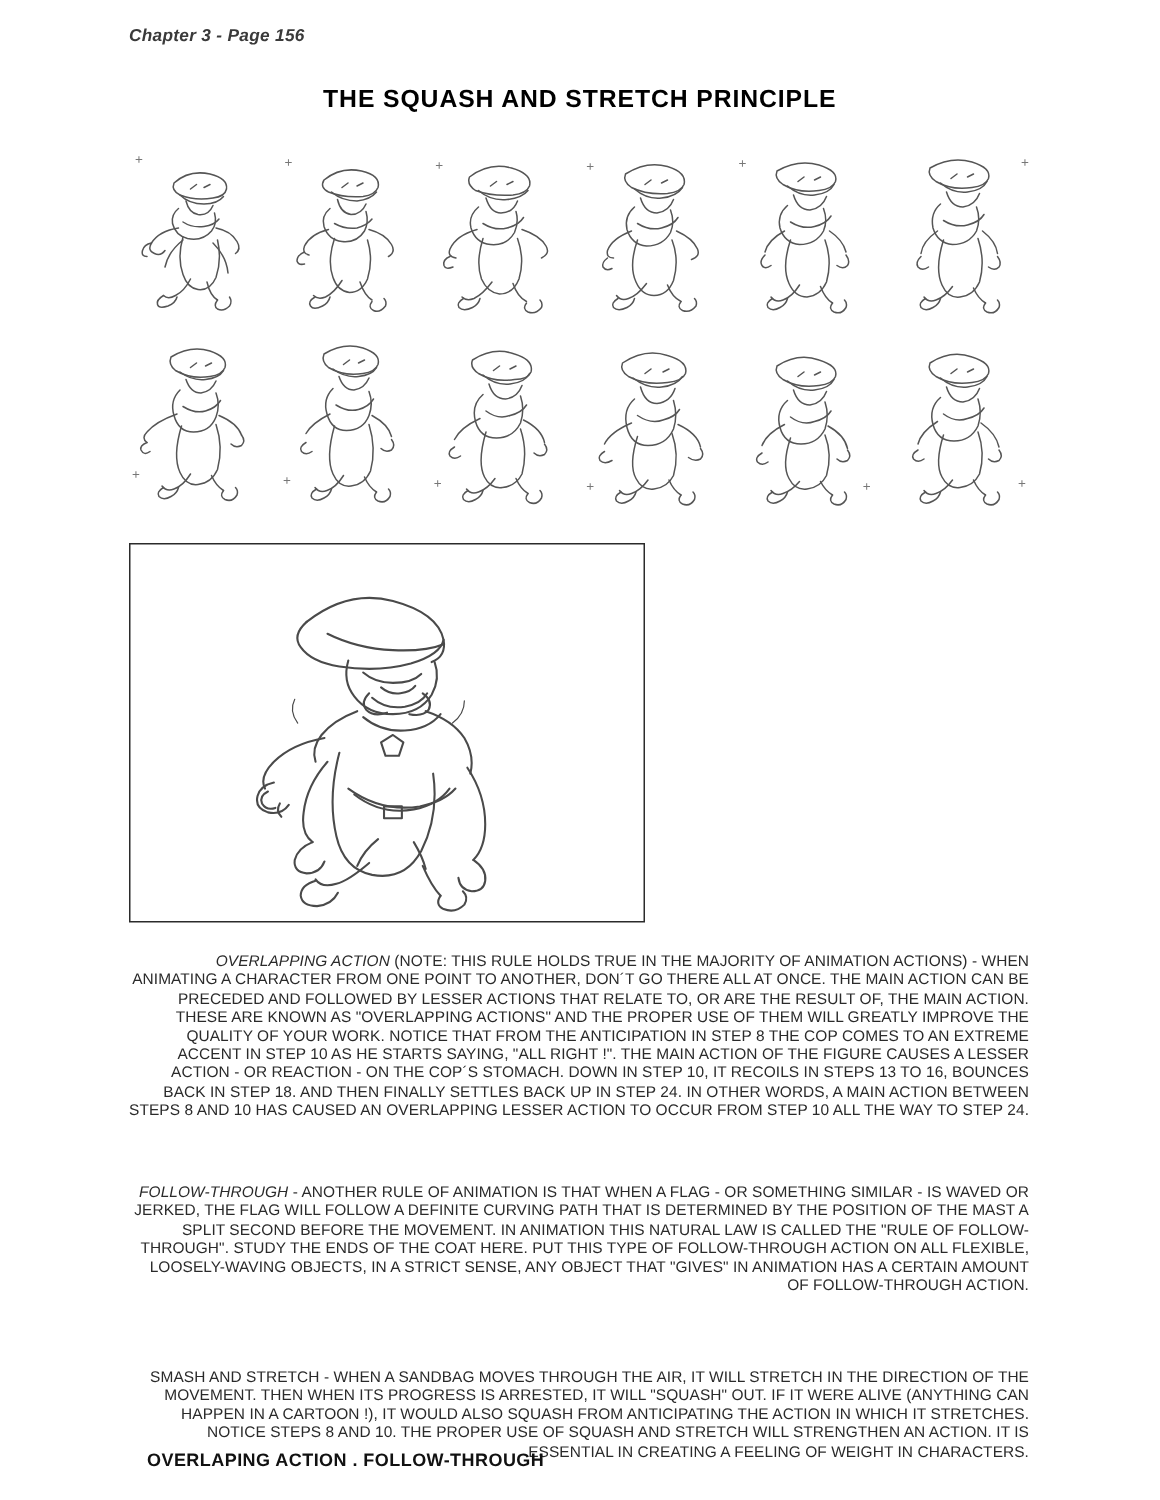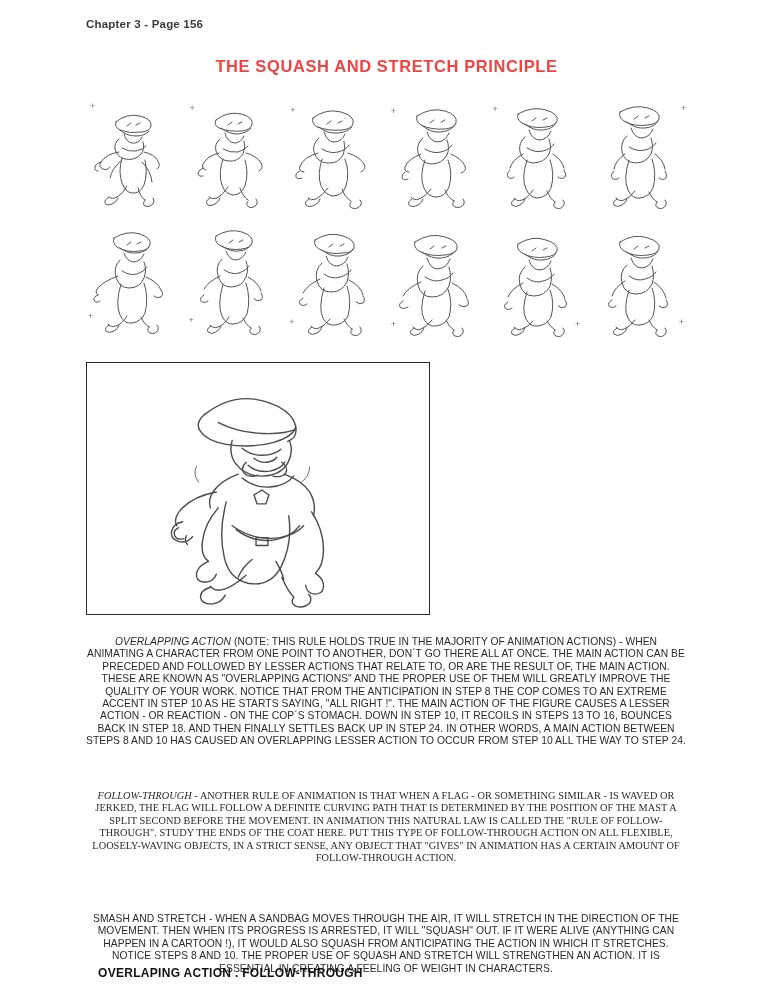--- a/index.html
+++ b/index.html
@@ -18,35 +18,36 @@
   .page {
     position: relative;
     width: 773px;
     height: 1000px;
     box-sizing: border-box;
   }
   .chapter-line {
     position: absolute;
     left: 86px;
     top: 18px;
+    font-style: italic;
     font-weight: bold;
     font-size: 11.5px;
     letter-spacing: 0.2px;
     color: #3a3a3a;
   }
   .page-title {
     position: absolute;
     left: 0;
     right: 0;
     top: 57px;
     text-align: center;
     font-size: 16.5px;
     font-weight: bold;
     letter-spacing: 0.6px;
-    color: #ef4444;
+    color: #000000;
   }
 
   
   .strip {
     position: absolute;
     left: 86px;
     width: 600px;
     display: flex;
     justify-content: space-between;
     align-items: flex-end;
@@ -83,28 +84,28 @@
   .frame svg { display: block; width: 100%; height: 100%; }
 
   
   .para {
     position: absolute;
     left: 86px;
     width: 600px;
     font-size: 10.3px;
     line-height: 12.4px;
     color: #2a2a2a;
-    text-align: center;
+    text-align: right;
     letter-spacing: 0.05px;
   }
   .para .lead {
     font-style: italic;
   }
   .p1 { top: 636px; }
-  .p2 { top: 790px; font-family: Liberation Serif, serif; }
+  .p2 { top: 790px; }
   .p3 { top: 882px; margin-top: 31px; }
 
   .footer-head {
     position: absolute;
     left: 86px;
     top: 966px;
     font-size: 12px;
     font-weight: bold;
     letter-spacing: 0.3px;
     color: #111;

